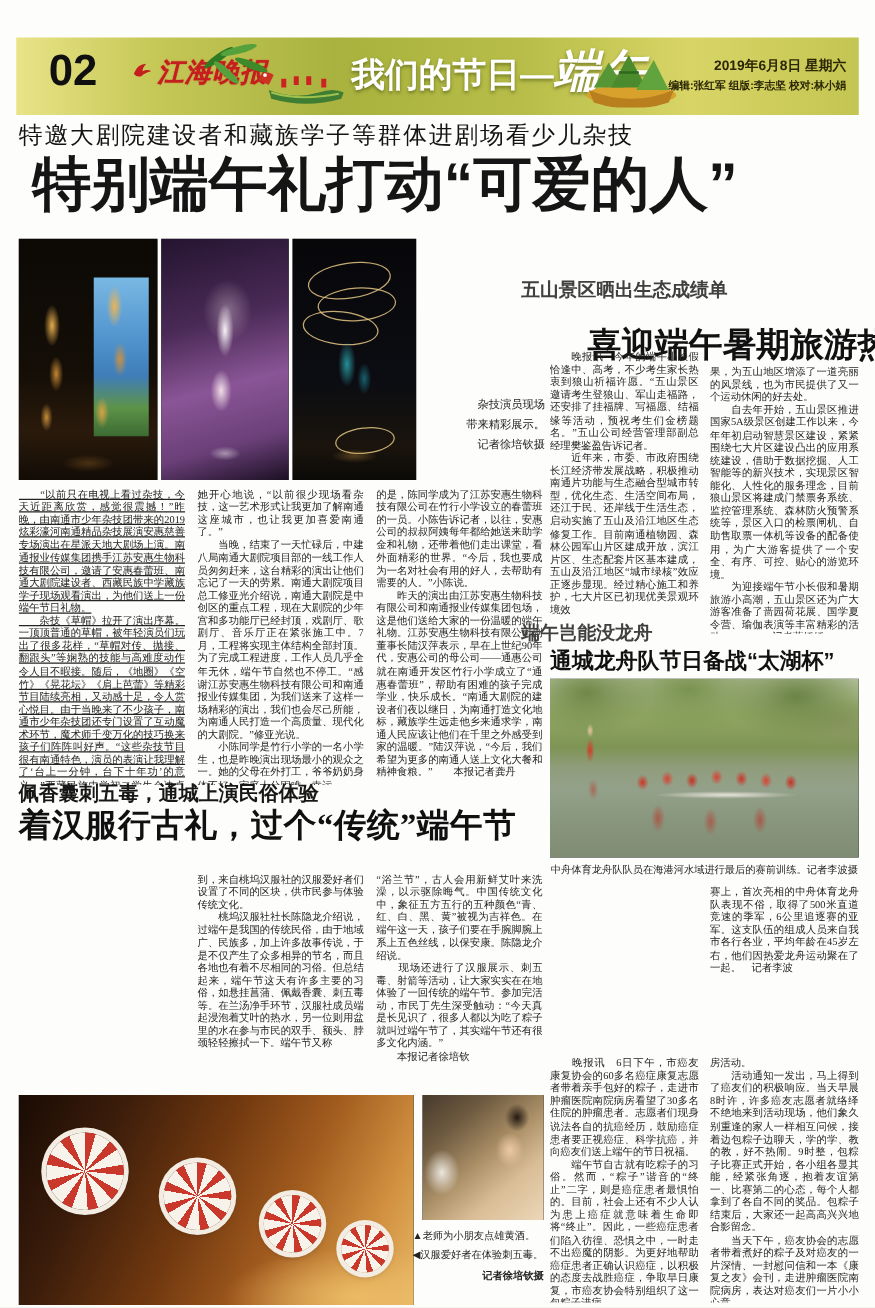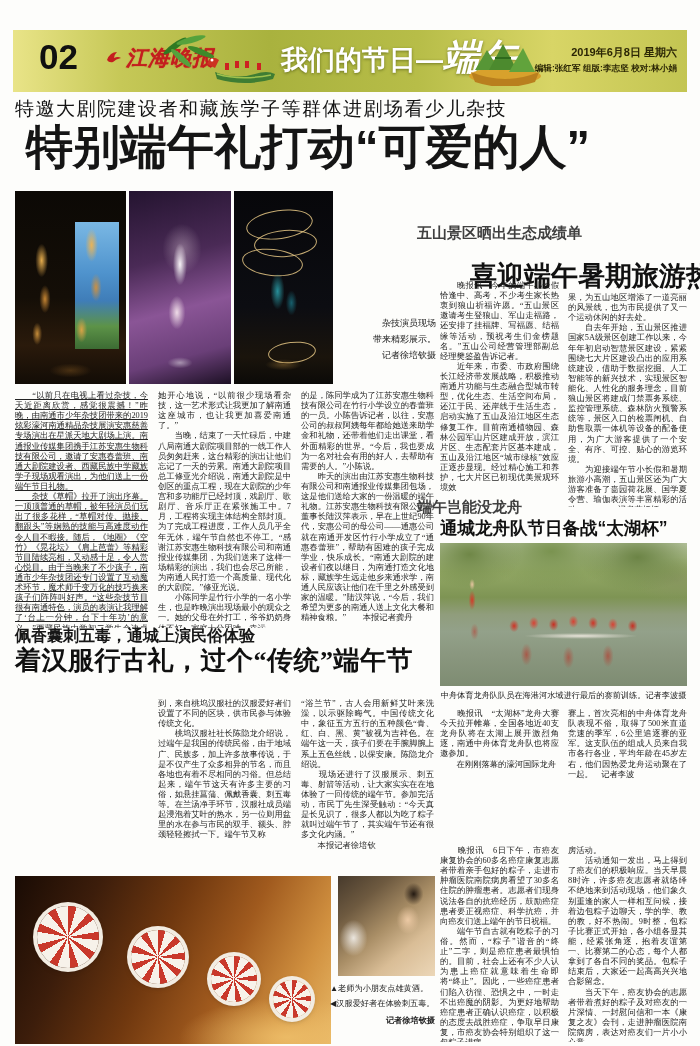--- a/index.html
+++ b/index.html
@@ -233,22 +233,20 @@
   <div class="rcol" id="wc1">　　晚报讯　今年的端午小长假恰逢中、高考，不少考生家长热衷到狼山祈福许愿。“五山景区邀请考生登狼山、军山走福路，还安排了挂福牌、写福愿、结福缘等活动，预祝考生们金榜题名。”五山公司经营管理部副总经理樊鉴盈告诉记者。
 　　近年来，市委、市政府围绕长江经济带发展战略，积极推动南通片功能与生态融合型城市转型，优化生态、生活空间布局，还江于民、还岸线于生活生态，启动实施了五山及沿江地区生态修复工作。目前南通植物园、森林公园军山片区建成开放，滨江片区、生态配套片区基本建成，五山及沿江地区“城市绿核”效应正逐步显现。经过精心施工和养护，七大片区已初现优美景观环境效</div>
   <div class="rcol" id="wc2">果，为五山地区增添了一道亮丽的风景线，也为市民提供了又一个运动休闲的好去处。
 　　自去年开始，五山景区推进国家5A级景区创建工作以来，今年年初启动智慧景区建设，紧紧围绕七大片区建设凸出的应用系统建设，借助于数据挖掘、人工智能等的新兴技术，实现景区智能化、人性化的服务理念，目前狼山景区将建成门禁票务系统、监控管理系统、森林防火预警系统等，景区入口的检票闸机、自助售取票一体机等设备的配备使用，为广大游客提供了一个安全、有序、可控、贴心的游览环境。
 　　为迎接端午节小长假和暑期旅游小高潮，五山景区还为广大游客准备了啬园荷花展、国学夏令营、瑜伽表演等丰富精彩的活动。　　　　记者蒋娇娇</div>
 
   <div class="sec-kicker" id="db-kicker">端午岂能没龙舟</div>
   <div class="sec-headline" id="db-headline">通城龙舟队节日备战“太湖杯”</div>
   <div class="photo" id="db-photo"></div>
   <div class="db-caption">中舟体育龙舟队队员在海港河水域进行最后的赛前训练。记者李波摄</div>
-  <div class="rcol" id="dc1">　　晚报讯　“太湖杯”龙舟大赛今天拉开帷幕，全国各地近40支龙舟队将在太湖上展开激烈角逐，南通中舟体育龙舟队也将应邀参加。
-　　在刚刚落幕的濠河国际龙舟</div>
   <div class="rcol" id="dc2">赛上，首次亮相的中舟体育龙舟队表现不俗，取得了500米直道竞速的季军，6公里追逐赛的亚军。这支队伍的组成人员来自我市各行各业，平均年龄在45岁左右，他们因热爱龙舟运动聚在了一起。　记者李波</div>
 
   <div class="rcol" id="zc1">　　晚报讯　6日下午，市癌友康复协会的60多名癌症康复志愿者带着亲手包好的粽子，走进市肿瘤医院南院病房看望了30多名住院的肿瘤患者。志愿者们现身说法各自的抗癌经历，鼓励癌症患者要正视癌症、科学抗癌，并向癌友们送上端午的节日祝福。
 　　端午节自古就有吃粽子的习俗。然而，“粽子”谐音的“终止”二字，则是癌症患者最惧怕的。目前，社会上还有不少人认为患上癌症就意味着生命即将“终止”。因此，一些癌症患者们陷入彷徨、恐惧之中，一时走不出癌魔的阴影。为更好地帮助癌症患者正确认识癌症，以积极的态度去战胜癌症，争取早日康复，市癌友协会特别组织了这一包粽子进病</div>
   <div class="rcol" id="zc2">房活动。
 　　活动通知一发出，马上得到了癌友们的积极响应。当天早晨8时许，许多癌友志愿者就络绎不绝地来到活动现场，他们象久别重逢的家人一样相互问候，接着边包粽子边聊天，学的学、教的教，好不热闹。9时整，包粽子比赛正式开始，各小组各显其能，经紧张角逐，抱着友谊第一、比赛第二的心态，每个人都拿到了各自不同的奖品。包粽子结束后，大家还一起高高兴兴地合影留念。
 　　当天下午，癌友协会的志愿者带着煮好的粽子及对癌友的一片深情、一封慰问信和一本《康复之友》会刊，走进肿瘤医院南院病房，表达对癌友们一片小小心意。
 　　记者冯启榕　通讯员黄兆周</div>
 
   <div class="hanfu-kicker">佩香囊刺五毒，通城上演民俗体验</div>

